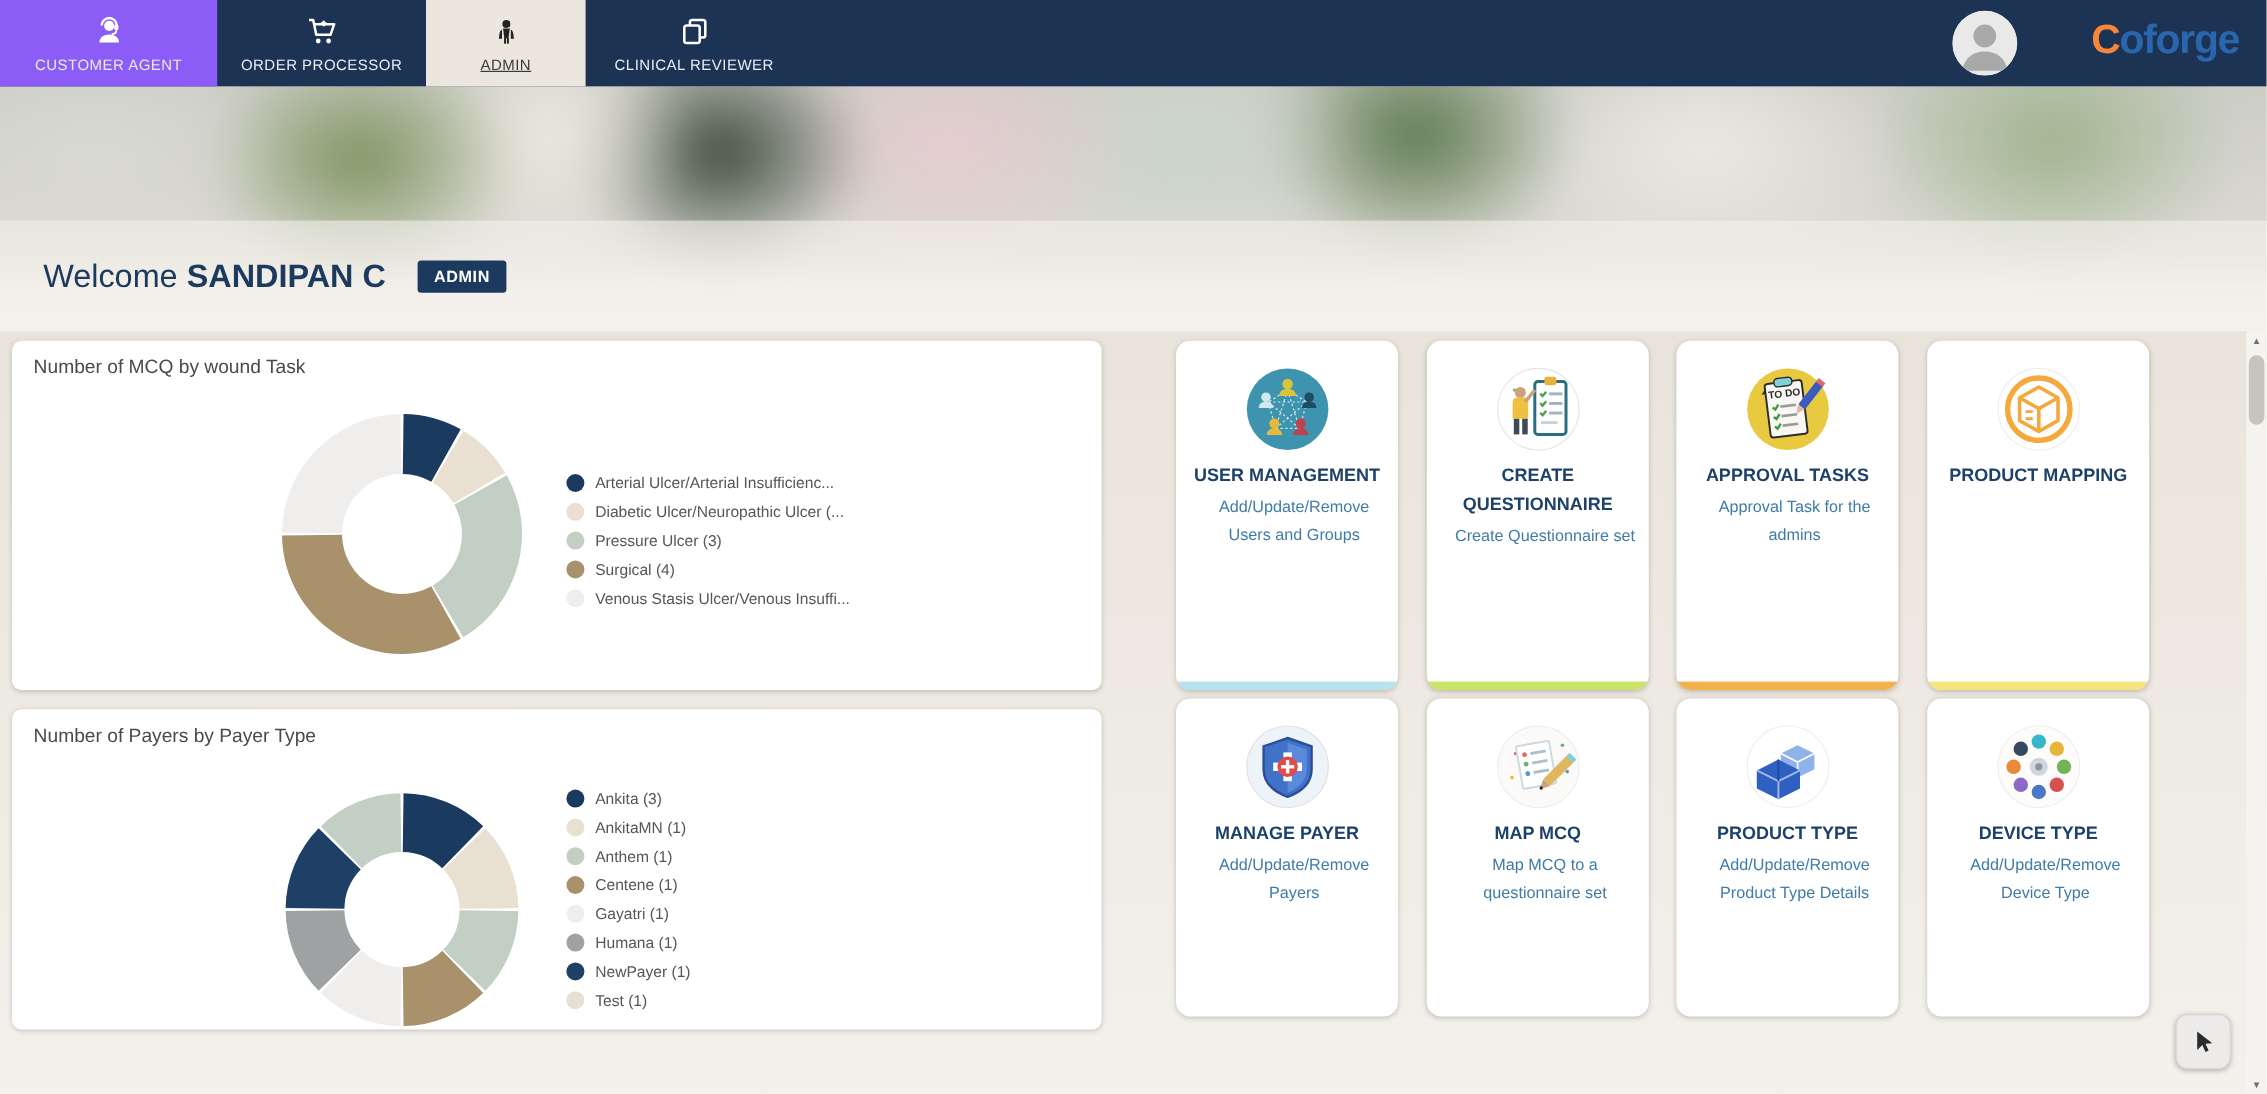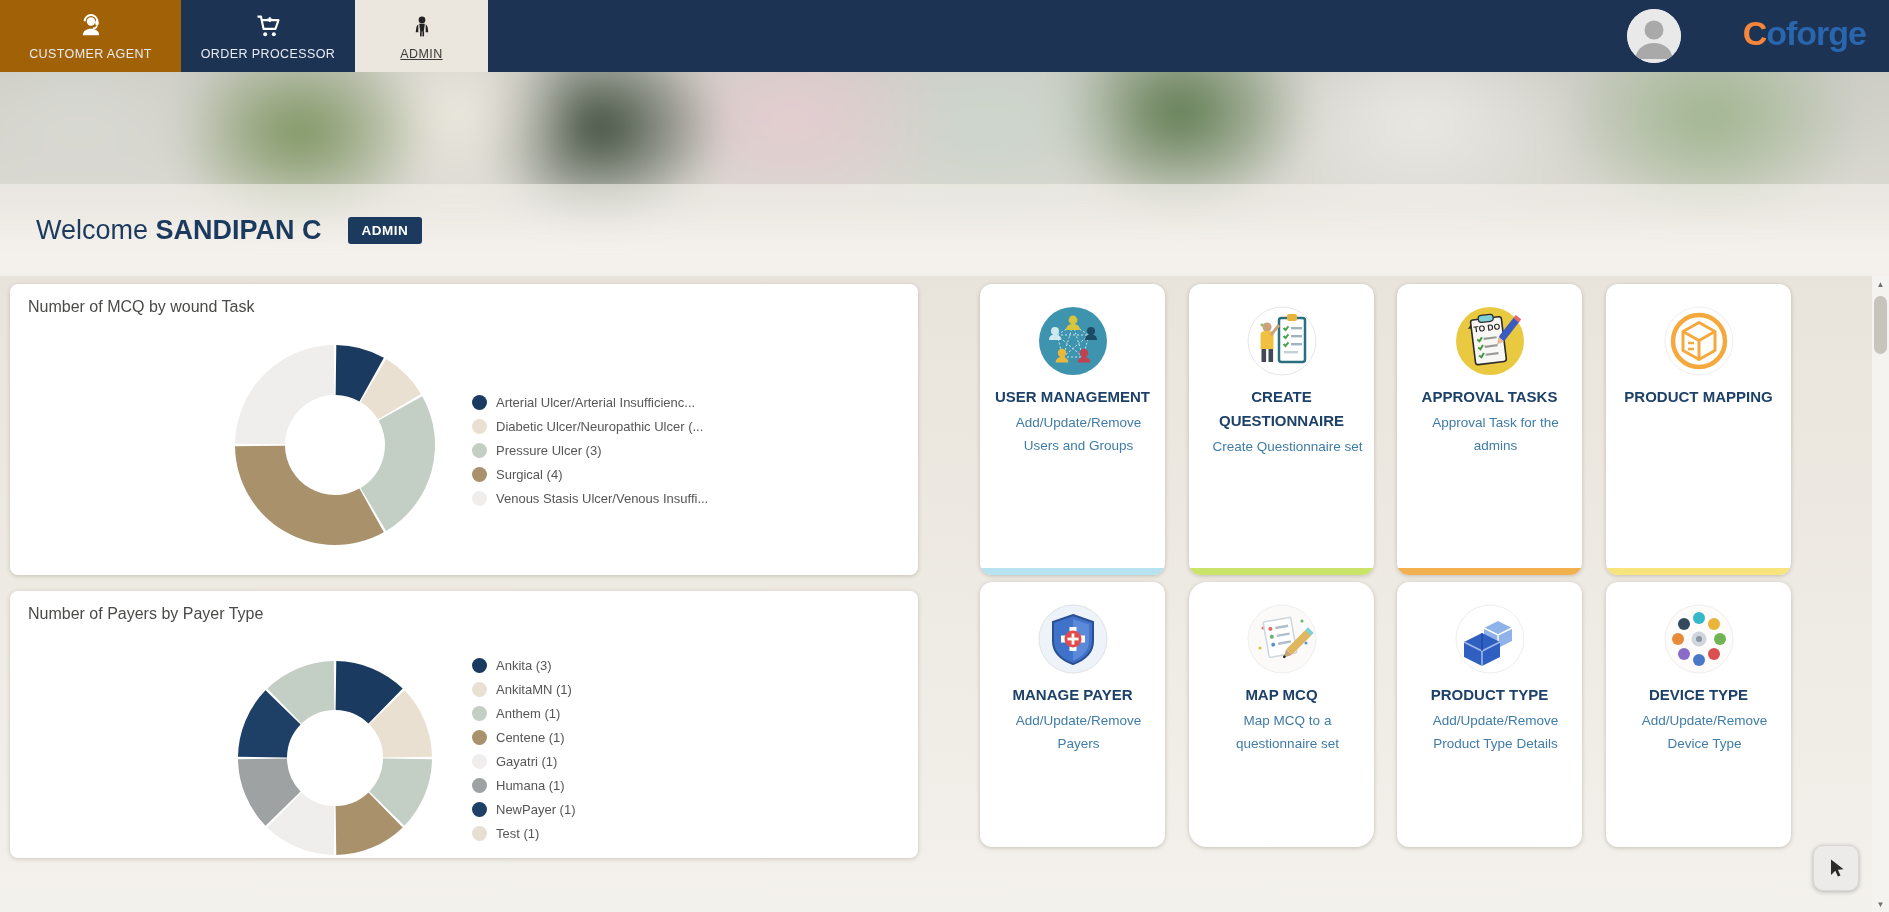--- a/index.html
+++ b/index.html
@@ -6,21 +6,21 @@
   html,body { width:1889px; height:912px; overflow:hidden; background:#fff;
     font-family:"Liberation Sans", sans-serif; }
   #app { position:relative; width:1889px; height:912px; overflow:hidden; background:#f4f2ee; }
 
   
   .navbar { position:absolute; left:0; top:0; width:1889px; height:72px; background:#1c3354; z-index:30; }
   .tabs { position:absolute; left:0; top:0; height:72px; display:flex; }
   .tab { height:72px; display:flex; flex-direction:column; align-items:center; justify-content:center;
          gap:6px; cursor:pointer; color:#fff; }
   .tab .tab-label { font-size:12.5px; letter-spacing:.4px; color:#e8ecf2; }
-  .tab.first { background:#a16207; }
+  .tab.first { background:#8b5cf6; }
   .tab.active { background:#ece7de; }
   .tab.active .tab-label { color:#3a3a3a; text-decoration:underline; }
   .tab-icon { width:30px; height:30px; display:flex; align-items:center; justify-content:center; }
 
   .app-selector { position:absolute; right:278px; top:0; height:72px; display:flex; align-items:center;
     gap:8px; color:#fff; font-size:17.5px; font-weight:700; cursor:pointer; }
   .app-selector .caret { font-size:12px; margin-top:3px; }
   .avatar { position:absolute; right:208px; top:9px; width:54px; height:54px; border-radius:50%;
     background:#ececec; overflow:hidden; display:flex; align-items:center; justify-content:center; cursor:pointer; }
   .brand { position:absolute; right:23px; top:14px; font-size:34px; font-weight:700; letter-spacing:-1px; }
@@ -125,20 +125,29 @@
           <svg viewBox="0 0 24 24" width="26" height="26">
               <circle cx="12" cy="6.4" r="3.1" fill="#222"></circle>
               <path d="M9.4 10h5.2l-1 7.4h-3.2z" fill="#222"></path>
               <path d="M8.6 10.6c-1 .6-1.6 1.6-1.9 3.2l-.5 4h2.4zM15.4 10.6c1 .6 1.6 1.6 1.9 3.2l.5 4h-2.4z" fill="#222"></path>
               <rect x="10.2" y="17" width="1.5" height="4.6" fill="#222"></rect>
               <rect x="12.4" y="17" width="1.5" height="4.6" fill="#222"></rect>
             </svg>
         </span>
         <span class="tab-label">ADMIN</span>
       </div>
+      <div class="tab" style="width:181px">
+        <span class="tab-icon">
+          <svg viewBox="0 0 24 24" width="28" height="28">
+              <rect x="8.5" y="4" width="11" height="12.5" rx="1.6" stroke="#fff" stroke-width="1.8" fill="none"></rect>
+              <rect x="4.5" y="8" width="11" height="12.5" rx="1.6" stroke="#fff" stroke-width="1.8" fill="#1c3354"></rect>
+            </svg>
+        </span>
+        <span class="tab-label">CLINICAL REVIEWER</span>
+      </div>
     </div>
 
 
     <div class="avatar">
       <svg viewBox="0 0 54 54" width="54" height="54">
           <circle cx="27" cy="27" r="27" fill="#e9e9e9"></circle>
           <circle cx="27" cy="21" r="9.5" fill="#a9a9a9"></circle>
           <path d="M8 50c2-11 9.5-16 19-16s17 5 19 16z" fill="#a9a9a9"></path>
         </svg>
     </div>
@@ -351,21 +360,21 @@
               <rect x="24" y="32.5" width="24" height="7" fill="#fff"></rect>
     <circle cx="36" cy="36" r="8.5" fill="#e14b4b"></circle>
               <rect x="34.6" y="30.5" width="2.8" height="11" fill="#fff"></rect>
               <rect x="30.5" y="34.6" width="11" height="2.8" fill="#fff"></rect>
             </svg>
           </div>
     <div class="action-title">MANAGE PAYER</div>
     <div class="action-sub">Add/Update/Remove Payers</div>
 
   </div>
-        <div class="action-card" style="left: 1189px; top: 306px; height: 265px; border-radius: 18px;">
+        <div class="action-card" style="left: 1189px; top: 306px; height: 265px;">
     <div class="action-icon">
             <svg viewBox="0 0 72 72">
               <circle cx="36" cy="36" r="34" fill="#fbfaf8" stroke="#eee"></circle>
     <circle cx="17" cy="25" r="1.5" fill="#e36a6a"></circle>
               <circle cx="56" cy="18" r="1.5" fill="#68b36b"></circle>
               <circle cx="60" cy="40" r="1.5" fill="#5b8fd6"></circle>
               <circle cx="14" cy="45" r="1.5" fill="#e8b53a"></circle>
     <g transform="rotate(-10 36 34)">
       <rect x="20" y="16" width="28" height="36" rx="1.5" fill="#fff" stroke="#cfd8e0" stroke-width="1.6"></rect>
       <circle cx="26" cy="24" r="2" fill="#e36a6a"></circle>

